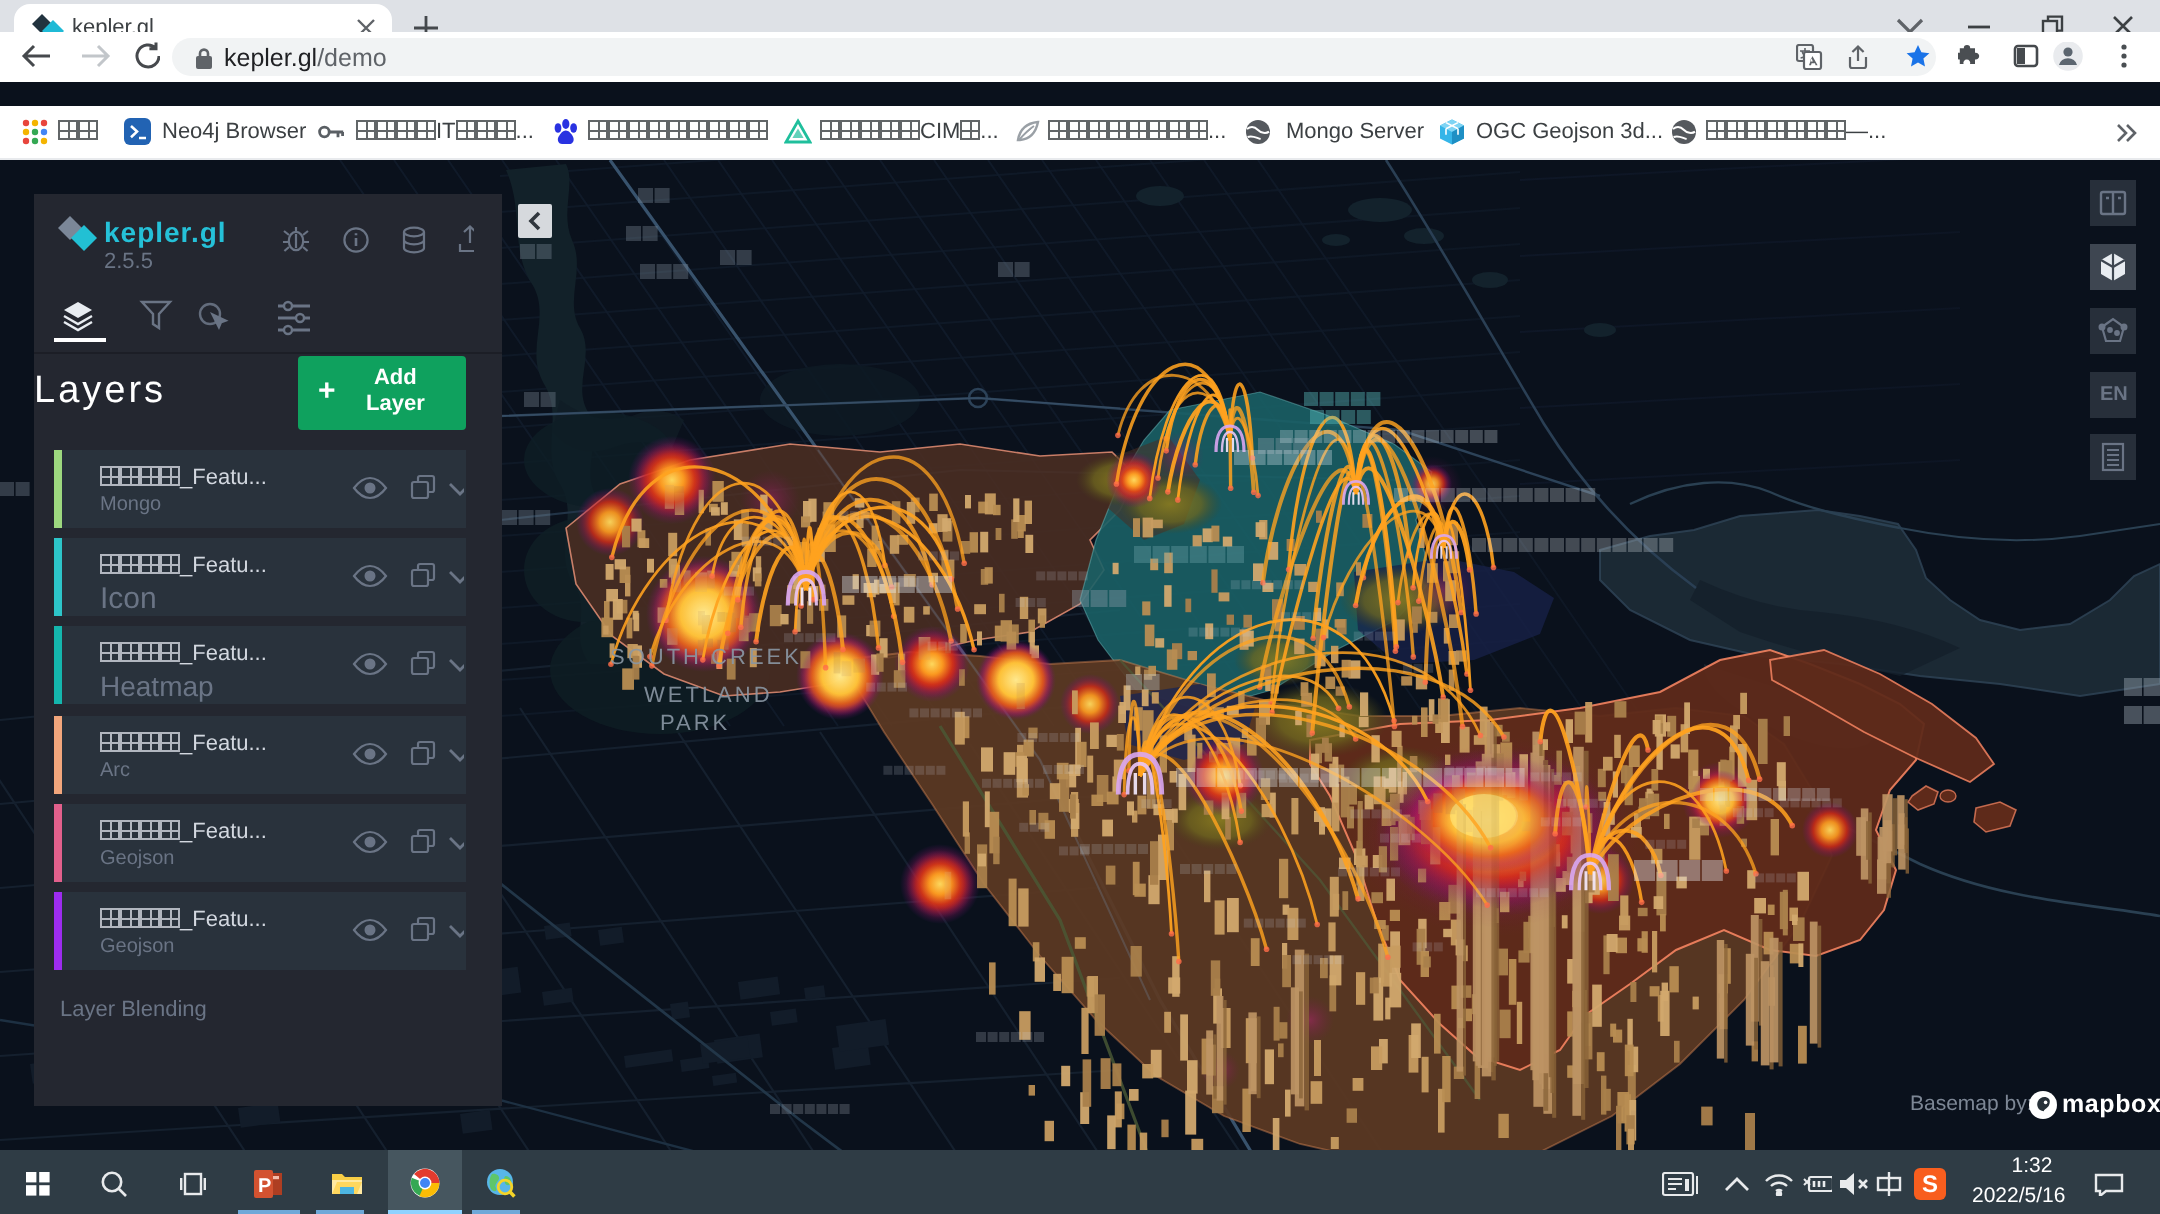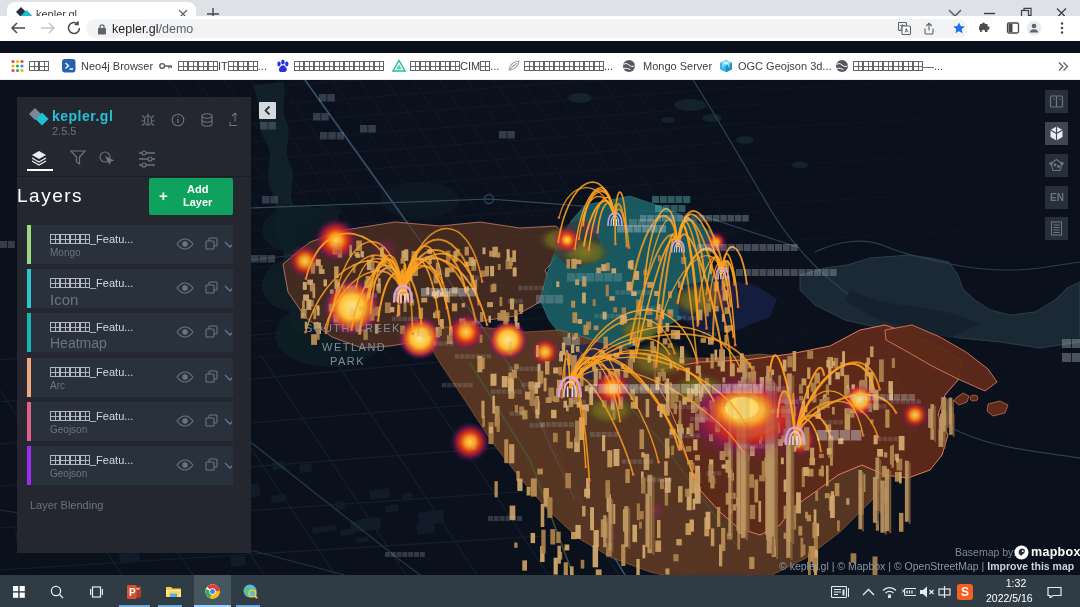--- a/index.html
+++ b/index.html
@@ -1769,21 +1769,20 @@
         <rect x="6.5" y="5" width="10" height="13"></rect>
         <path d="M8.5 8h6M8.5 10.5h6M8.5 13h6M8.5 15.5h6"></path>
       </svg></div>
     <div class="abs" style="left:955px;top:546px;font-size:10.5px;color:#7d8795">Basemap by:</div>
     <svg class="abs" style="left:1014px;top:545px" width="15" height="15">
       <circle cx="7.5" cy="7.5" r="7" fill="#fff"></circle>
       <path d="M10.5 4.5c-1.8-1.8-4.6-1-5.6 1.2-.8 1.8 0 4.6 3 4.9.3-1.3 2-1.5 2.6-3 .5-1.2.6-2.4 0-3.1z" fill="#283139"></path>
       <circle cx="8.8" cy="6.2" r=".9" fill="#fff"></circle>
     </svg>
     <div class="abs" style="left:1031px;top:545px;font-size:12.5px;font-weight:bold;color:#fff;letter-spacing:.3px">mapbox</div>
-    <div class="abs" style="left:779px;top:560px;font-size:10.5px;color:#8b96a5;white-space:nowrap">© kepler.gl | © Mapbox | © OpenStreetMap | <b style="color:#c9d2dc">Improve this map</b></div>
     <div class="abs" style="left:0;top:575px;width:1080px;height:32px;background:#2f3c45">
       <svg class="abs" style="left:13px;top:11px" width="12" height="12" fill="#fff">
         <rect width="5.2" height="5.2"></rect>
         <rect x="6.6" width="5.2" height="5.2"></rect>
         <rect y="6.6" width="5.2" height="5.2"></rect>
         <rect x="6.6" y="6.6" width="5.2" height="5.2"></rect>
       </svg>
       <svg class="abs" style="left:50px;top:10px" width="14" height="14" fill="none" stroke="#e8eaec" stroke-width="1.3">
         <circle cx="6" cy="6" r="4.6"></circle>
         <path d="M9.5 9.5L13 13"></path>

